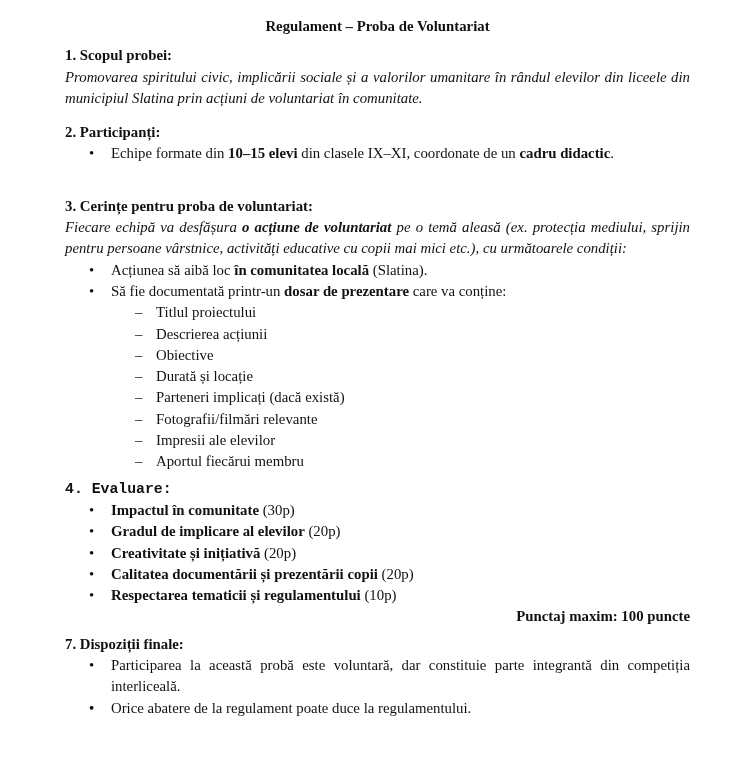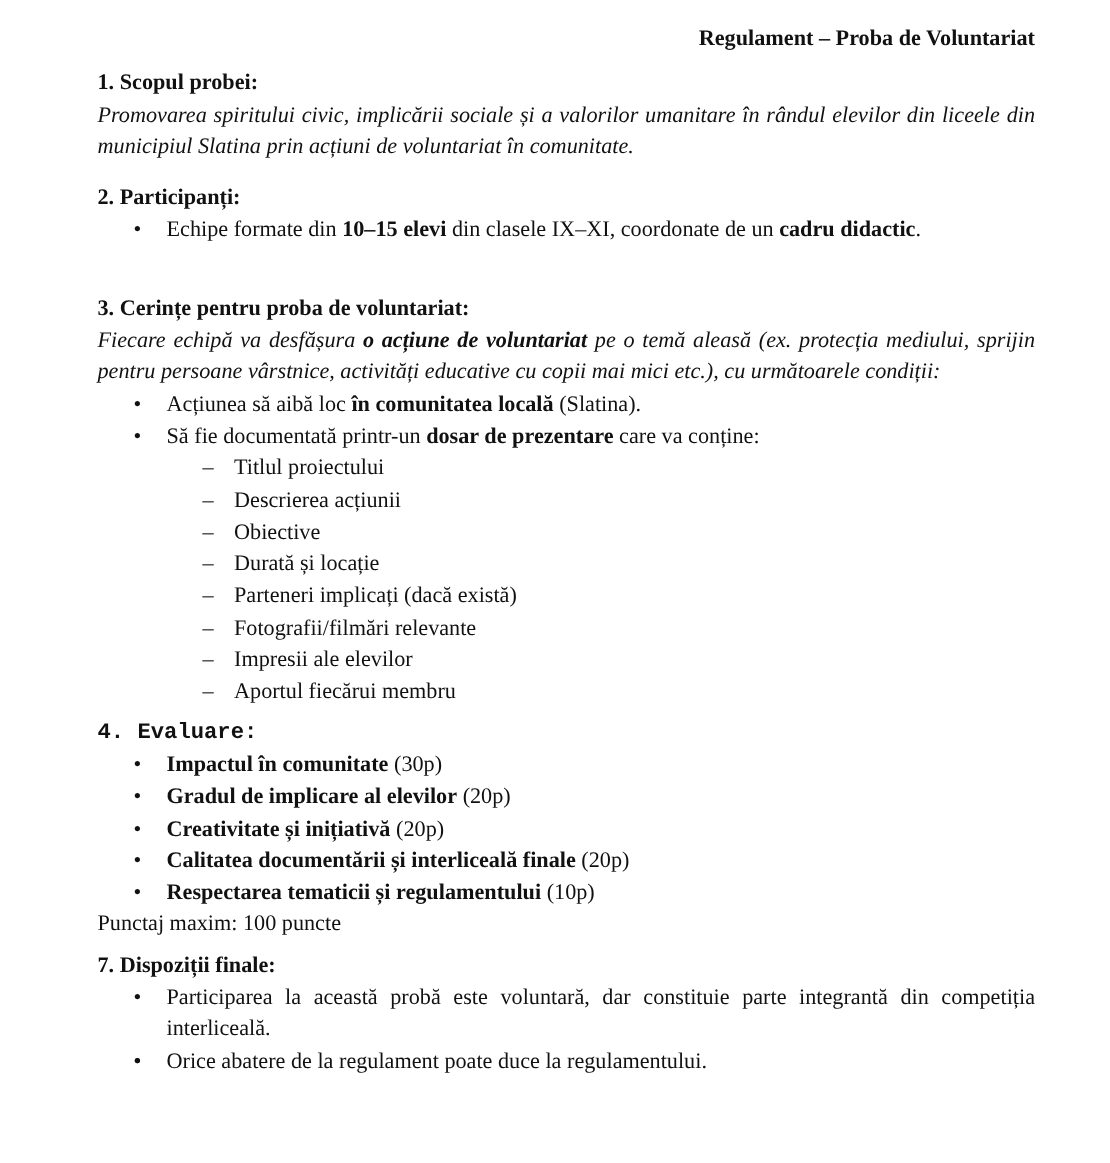--- a/index.html
+++ b/index.html
@@ -15,21 +15,21 @@
     font-family: "Liberation Serif", "DejaVu Serif", serif;
     font-size: 14.8px;
     line-height: 21.3px;
     overflow: hidden;
   }
   .content {
     margin: 0 50px 0 65px;
     padding-top: 16px;
   }
   .title {
-    text-align: right;
+    text-align: center;
     font-weight: bold;
   }
   .heading {
     font-weight: bold;
   }
   .mt-s1 { margin-top: 8px; }
   .mt-s2 { margin-top: 13px; }
   .mt-s3 { margin-top: 31px; }
   .mt-s4 { margin-top: 6px; font-family: Liberation Mono, monospace; }
   .mt-s5 { margin-top: 6px; }
@@ -53,21 +53,22 @@
   }
   .dashitem > .marker {
     position: absolute;
     left: 70px;
     top: 0;
   }
   .b {
     font-weight: bold;
   }
   .bold-line {
-    font-weight: normal;
+    font-weight: bold;
+    text-align: right;
   }
 </style>
 </head>
 <body>
 
 <div class="doc">
   <div class="content">
 
     <div class="title">Regulament – Proba de Voluntariat</div>
 
@@ -138,21 +139,21 @@
       <div class="bullet">
         <span class="marker">•</span>
         <span><span class="b">Gradul de implicare al elevilor</span><span> (20p)</span></span>
       </div>
       <div class="bullet">
         <span class="marker">•</span>
         <span><span class="b">Creativitate și inițiativă</span><span> (20p)</span></span>
       </div>
       <div class="bullet">
         <span class="marker">•</span>
-        <span><span class="b">Calitatea documentării și interliceală finale</span><span> (20p)</span></span>
+        <span><span class="b">Calitatea documentării și prezentării copii</span><span> (20p)</span></span>
       </div>
       <div class="bullet">
         <span class="marker">•</span>
         <span><span class="b">Respectarea tematicii și regulamentului</span><span> (10p)</span></span>
       </div>
       <div class="bold-line">Punctaj maxim: 100 puncte</div>
     </section>
 
     <section>
       <div class="heading mt-s5">7. Dispoziții finale:</div>

